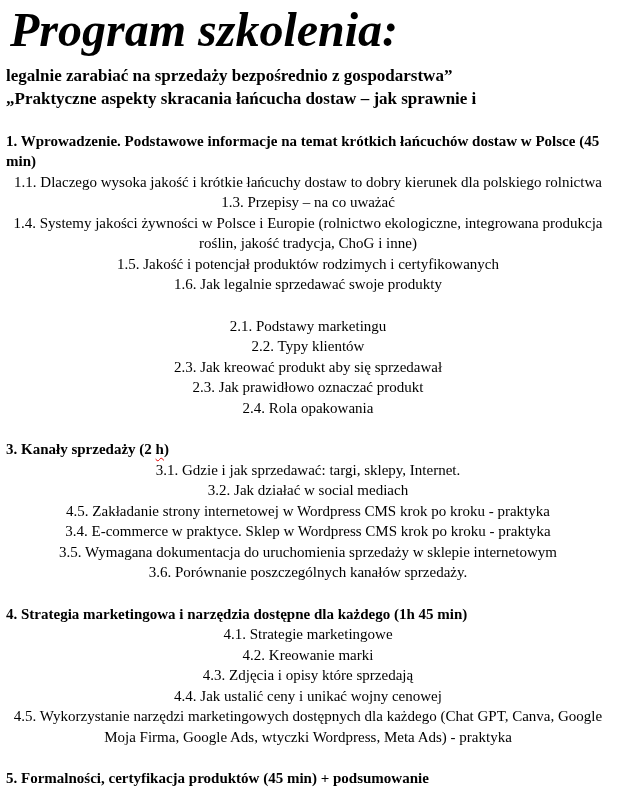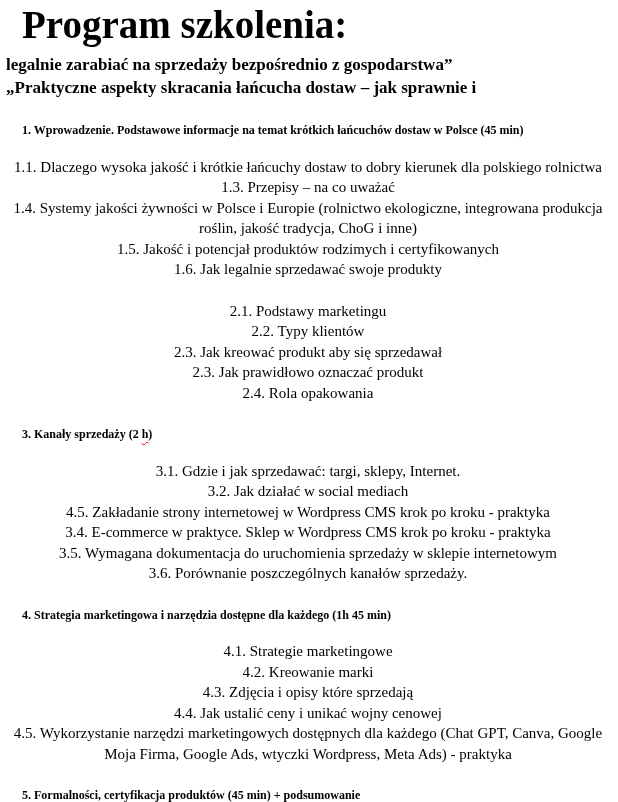--- a/index.html
+++ b/index.html
@@ -13,42 +13,43 @@
     font-family: "Liberation Serif", "DejaVu Serif", serif;
     color: #000000;
     box-sizing: border-box;
   }
   .page {
     padding: 2px 8px 10px 6px;
     box-sizing: border-box;
     width: 618px;
   }
   .doc-title {
-    font-size: 39px;
+    font-size: 48px;
     font-weight: bold;
     line-height: 1.18;
-    margin: 0 0 5px 16px;
+    margin: 0 0 5px 4px;
     letter-spacing: 0px;
+    font-style: italic;
   }
   .doc-subtitle {
     font-size: 17px;
     font-weight: bold;
     line-height: 23px;
     margin: 0 0 21px 0;
   }
   .doc-subtitle span { display: block; }
   .program-section {
     margin: 0 0 21px 0;
   }
   .program-section:last-child { margin-bottom: 0; }
   .section-heading {
     font-weight: bold;
-    font-size: 12px;
+    font-size: 15px;
     line-height: 20.5px;
-    margin: 16px;
+    margin: 0;
   }
   .section-item {
     font-weight: normal;
     font-size: 15px;
     line-height: 20.5px;
     margin: 0;
     text-align: center;
   }
   .spellcheck {
     text-decoration: underline;

